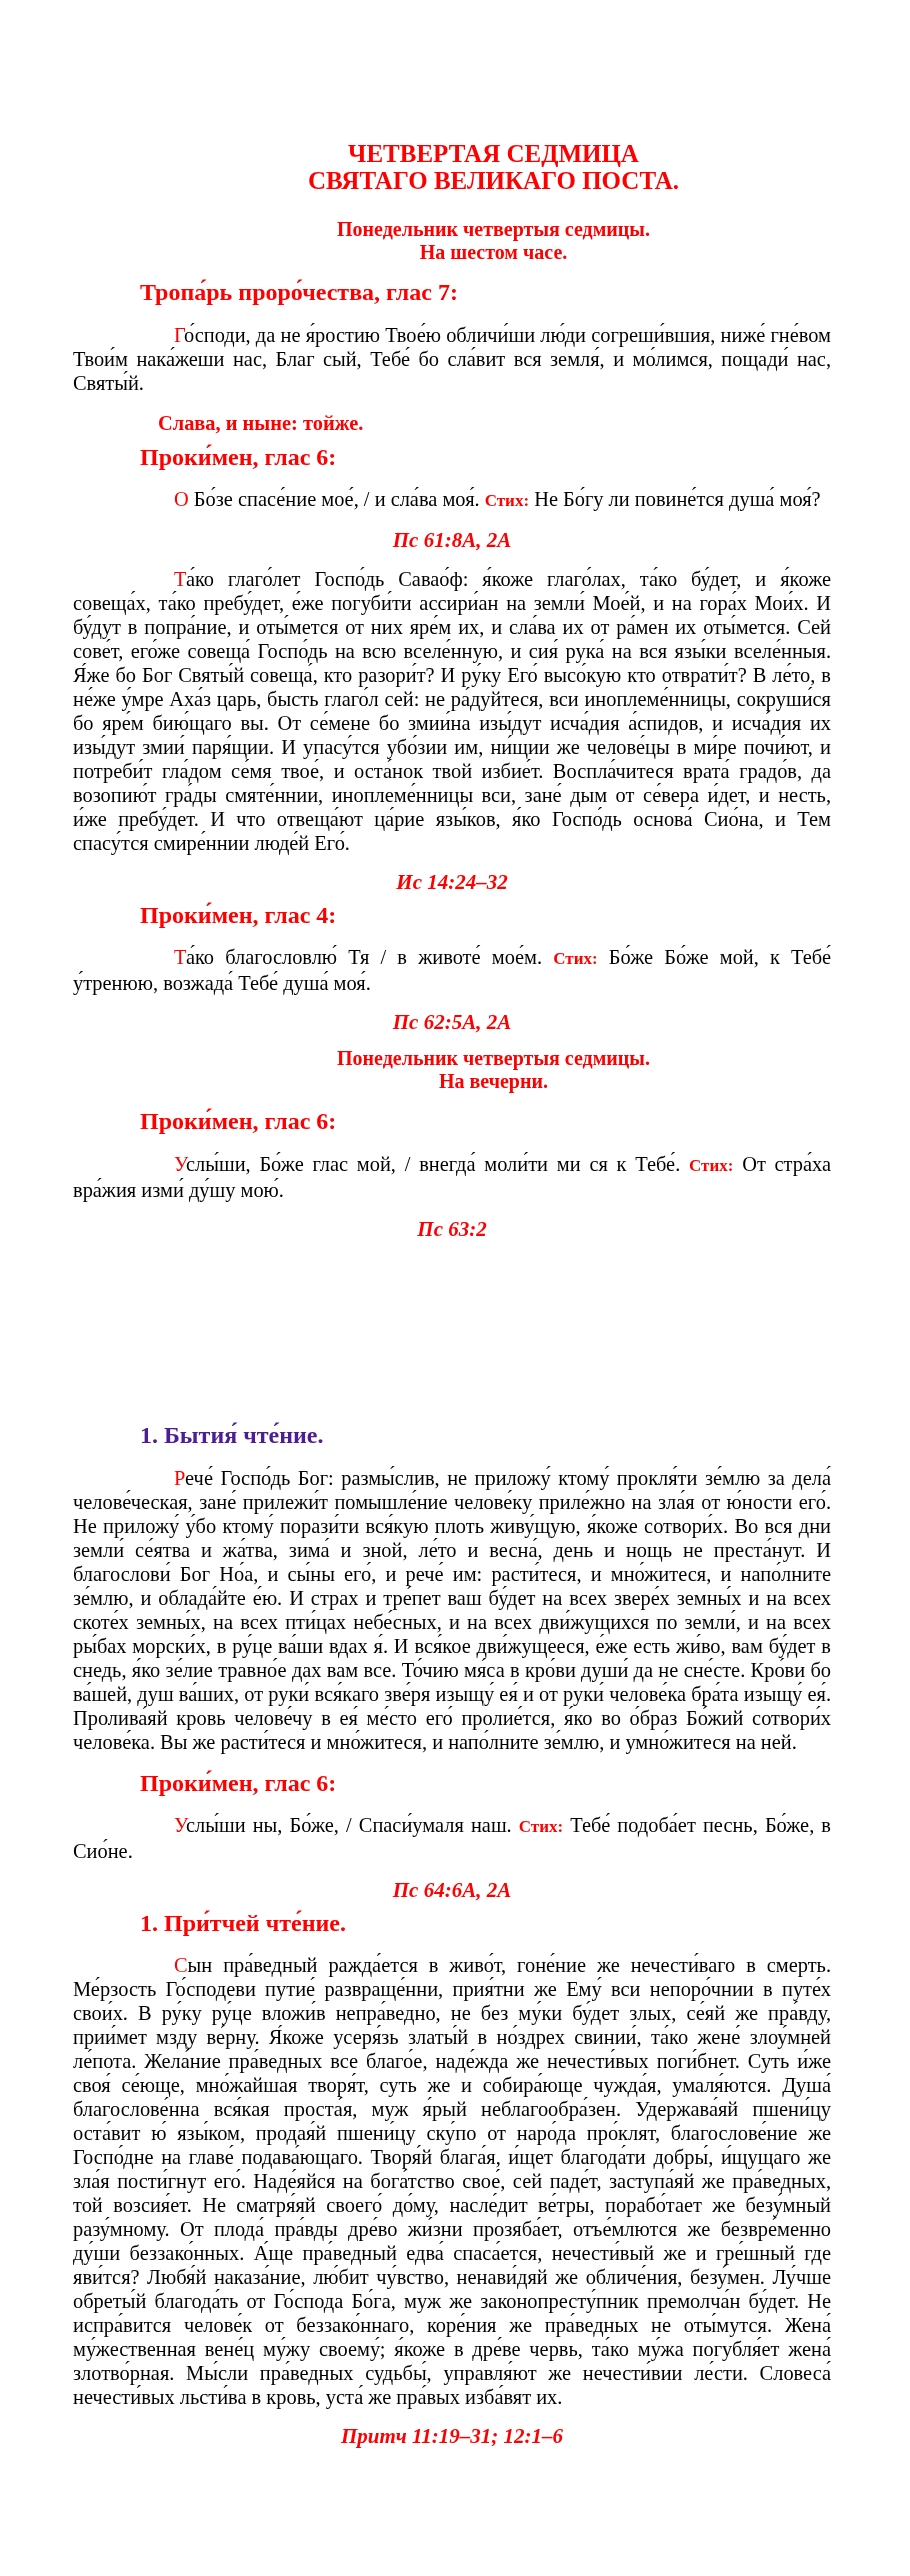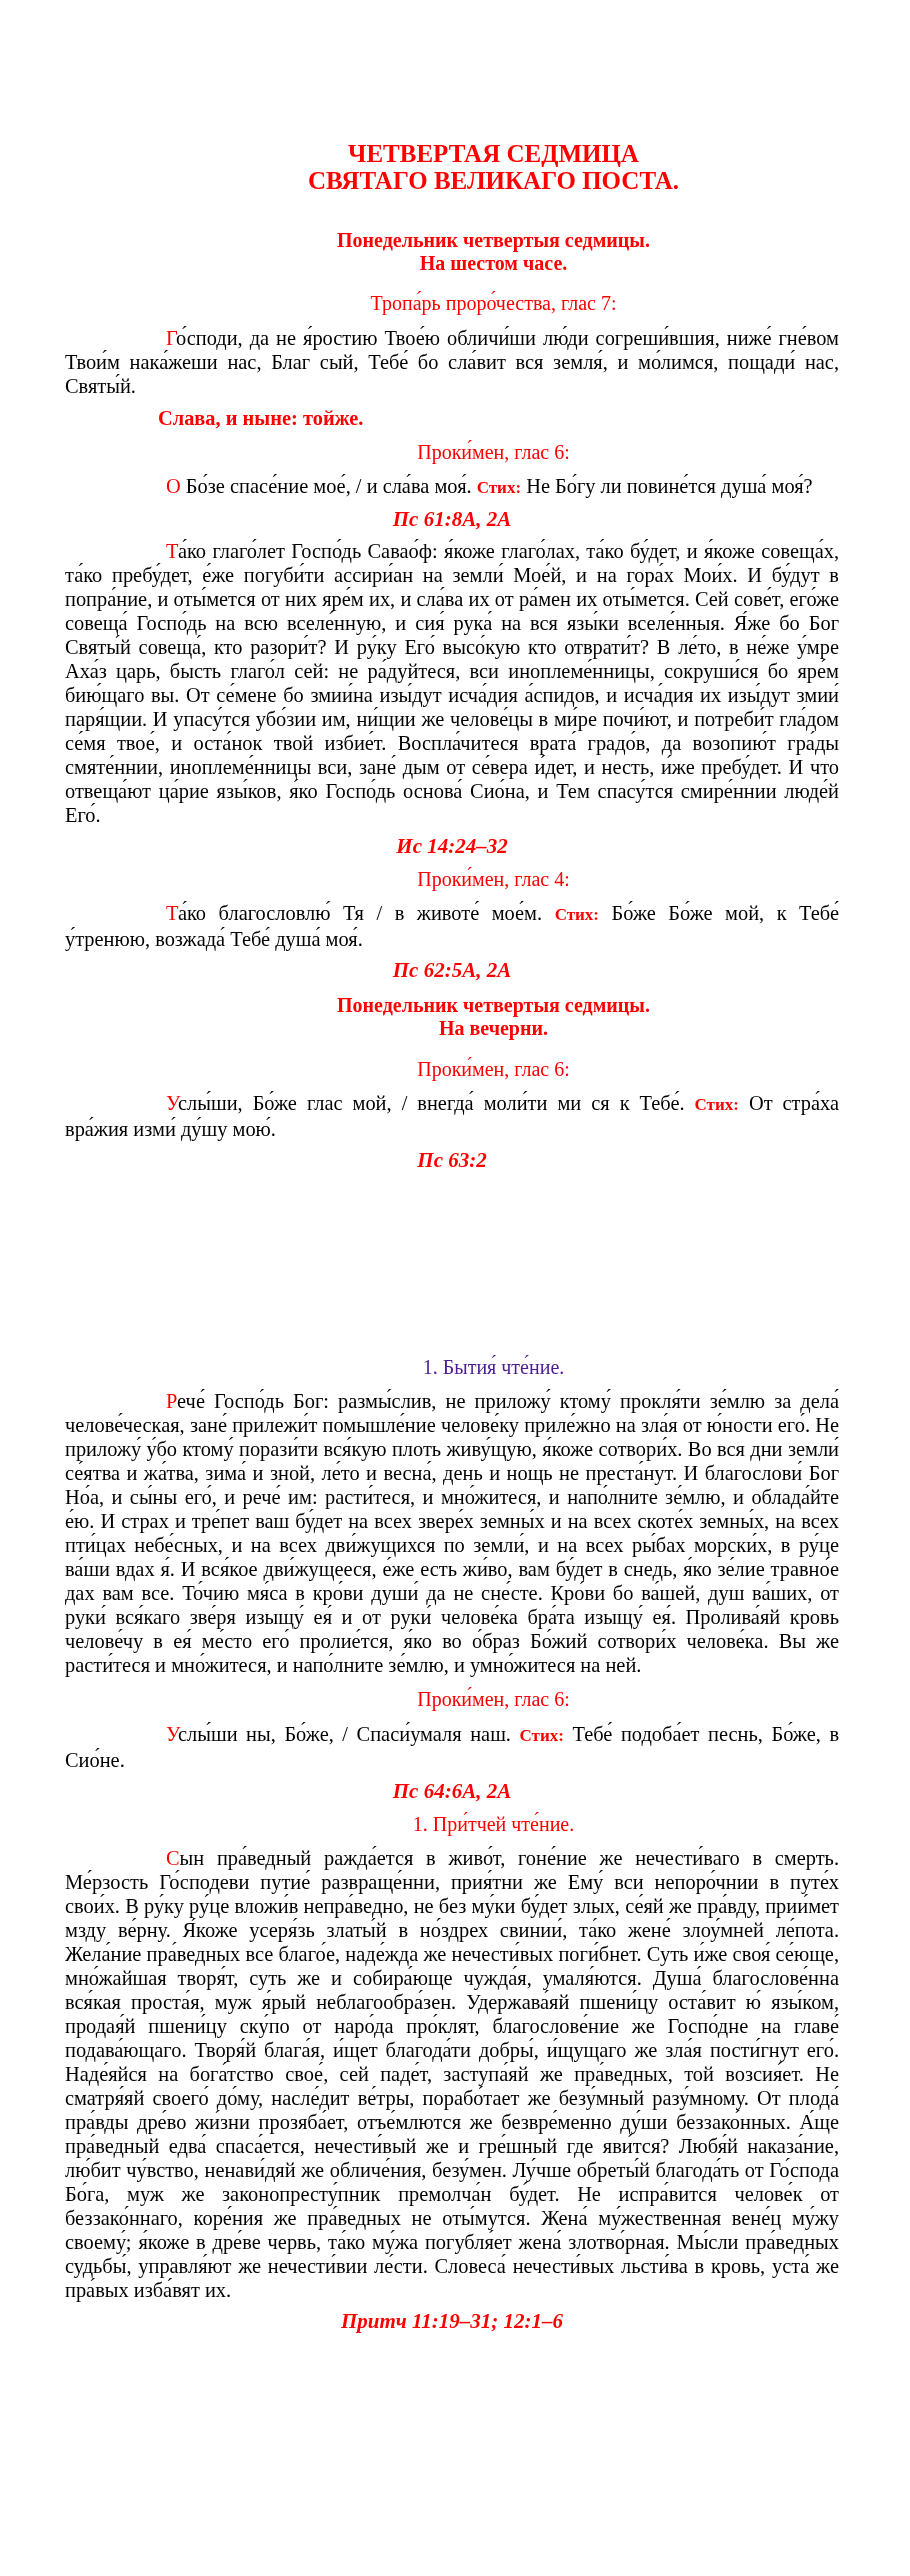--- a/index.html
+++ b/index.html
@@ -10,37 +10,37 @@
   }
   #doc {
     box-sizing: border-box;
     width: 911px; height: 2576px;
     padding: 140px 64px 0 57px;
     overflow: hidden;
   }
   .title {
     text-align: center; padding-left: 83px;
     font-size: 25px; line-height: 27px; font-weight: bold;
-    margin: 0 0 35px 0;
+    margin: 0 0 24px 0;
   }
   .subtitle {
     text-align: center; padding-left: 83px;
     font-size: 20px; line-height: 23px; font-weight: bold;
     margin: 13.2px 0 15.4px 0;
   }
   .heading {
-    text-align: center; padding-left: 83px;
-    font-size: 20px; line-height: 27.5px; font-weight: normal;
+    text-align: left; padding-left: 83px;
+    font-size: 24px; line-height: 27.5px; font-weight: bold;
     margin: 8.8px 0 5.5px 0;
   }
   .para {
     color: #000000;
     font-size: 20.4px; line-height: 24px;
     text-align: justify; text-indent: 101px;
-    margin: 8px;
+    margin: 16px;
   }
   .slava {
     font-size: 20.4px; line-height: 24px; font-weight: bold;
     text-indent: 101px; margin: 3.3px 0 0 0;
   }
   .stih {
     font-weight: bold; font-size: 17px;
   }
   .ref {
     font-size: 21px; line-height: 22px; font-weight: bold;

